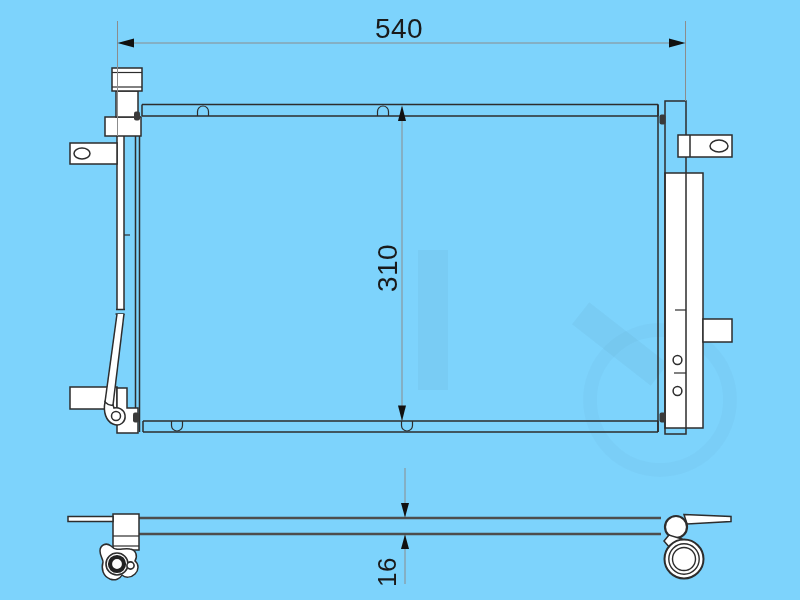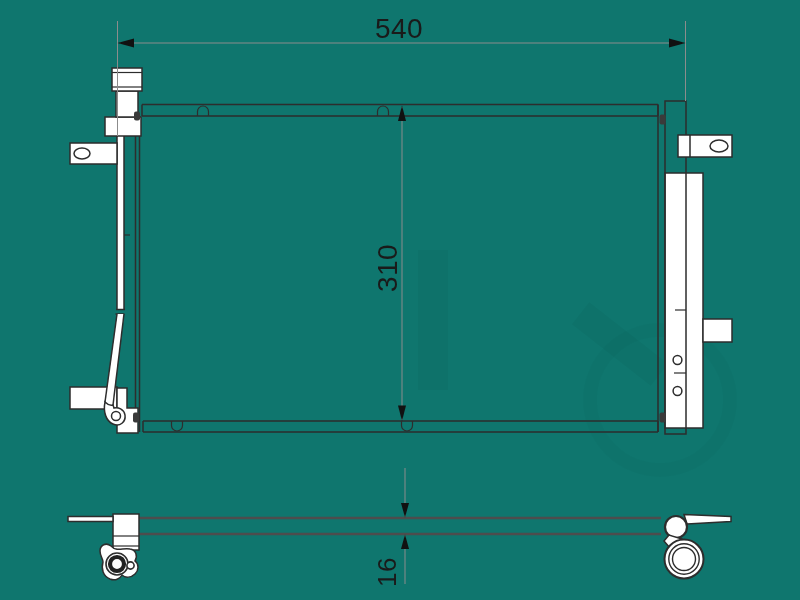--- a/index.html
+++ b/index.html
@@ -1,18 +1,18 @@
 <!DOCTYPE html>
 <html><head>
 <meta charset="utf-8">
 <style>
   html, body { margin: 0; padding: 0; background: #ffffff; }
   .stage {
     width: 800px; height: 600px; position: relative; overflow: hidden;
-    background: #0f766e;
+    background: #7dd3fc;
     font-family: "Liberation Sans", sans-serif;
   }
   svg { display: block; }
   .outline   { stroke: #2d2d2d; stroke-width: 1.5; fill: none; }
   .outline-f { stroke: #2d2d2d; stroke-width: 1.5; fill: #ffffff; }
   .thin      { stroke: #2d2d2d; stroke-width: 1.2; fill: none; }
   .nub       { fill: #3a3a3a; stroke: none; }
   .slab      { stroke: #4d4d4d; stroke-width: 2.6; fill: none; }
   .dimline   { stroke: #8c8c8c; stroke-width: 1; fill: none; }
   .arrow     { fill: #111111; stroke: none; }

